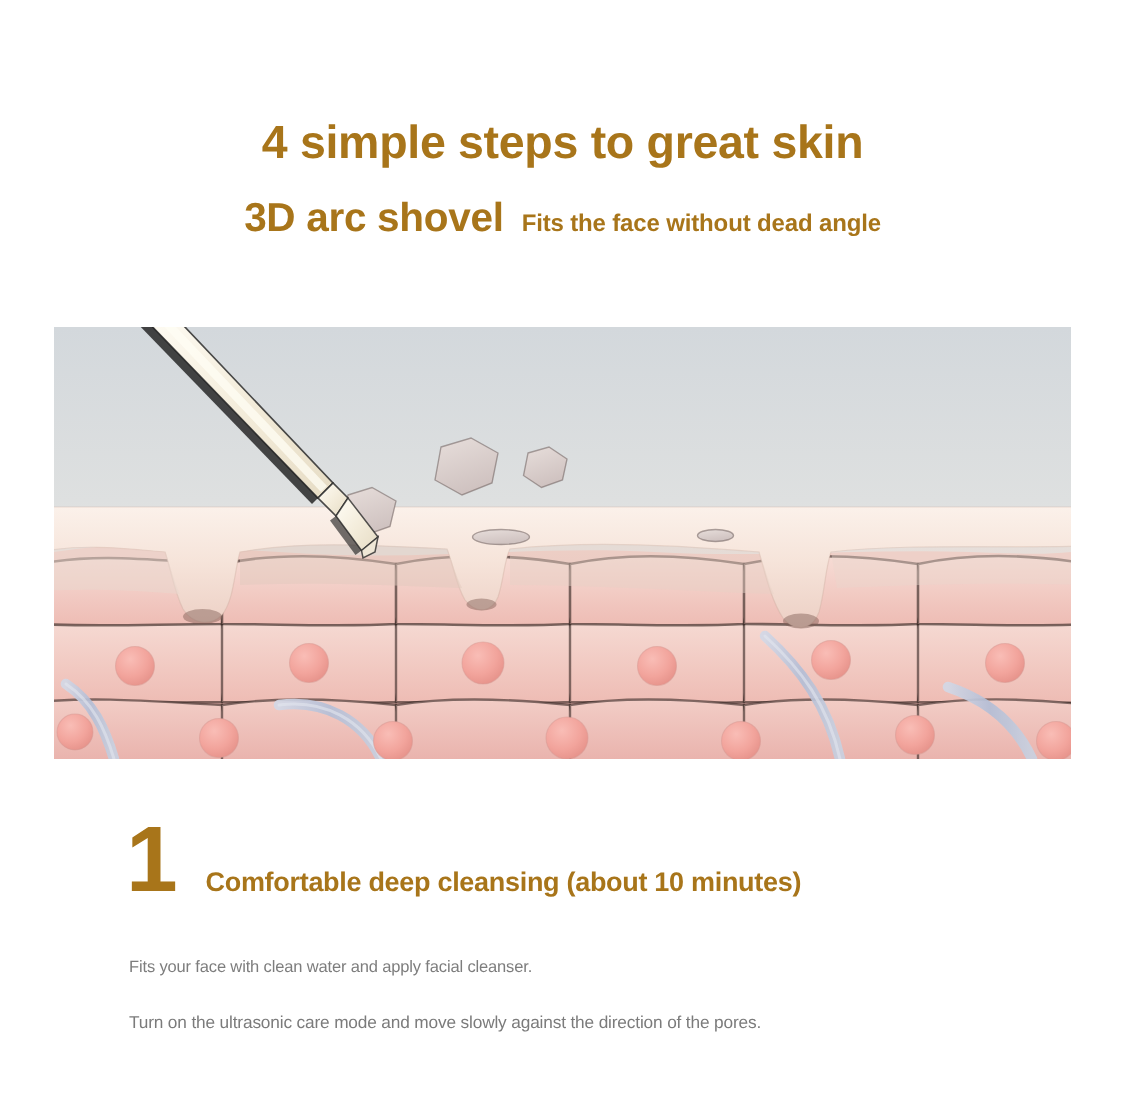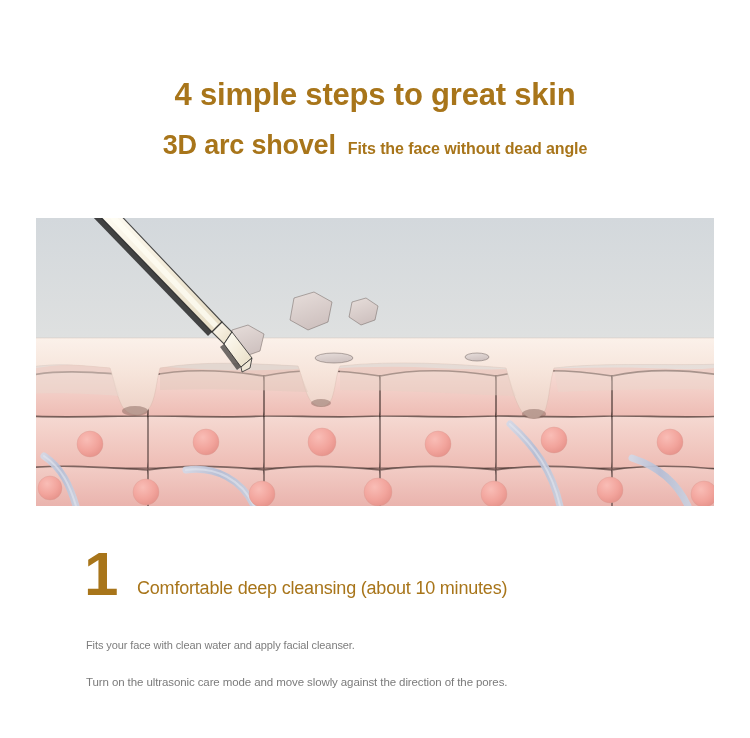--- a/index.html
+++ b/index.html
@@ -42,21 +42,21 @@
   .illus svg { display:block; width:678px; height:288px; }
 
   
   .step-num {
     position:absolute; left:84px; top:543px;
     font-size:62px; font-weight:700; color:#a8751a;
     line-height:1; letter-spacing:-1px;
   }
   .step-title {
     position:absolute; left:137px; top:578px;
-    font-size:18px; font-weight:400; color:#a8751a;
+    font-size:18px; font-weight:700; color:#a8751a;
     letter-spacing:-0.2px;
   }
   .step-line1 {
     position:absolute; left:86px; top:639px;
     font-size:11px; color:#7d7d7d; letter-spacing:-0.1px;
   }
   .step-line2 {
     position:absolute; left:86px; top:676px;
     font-size:11.5px; color:#7b7b7b; letter-spacing:-0.1px;text-align:center;
   }

